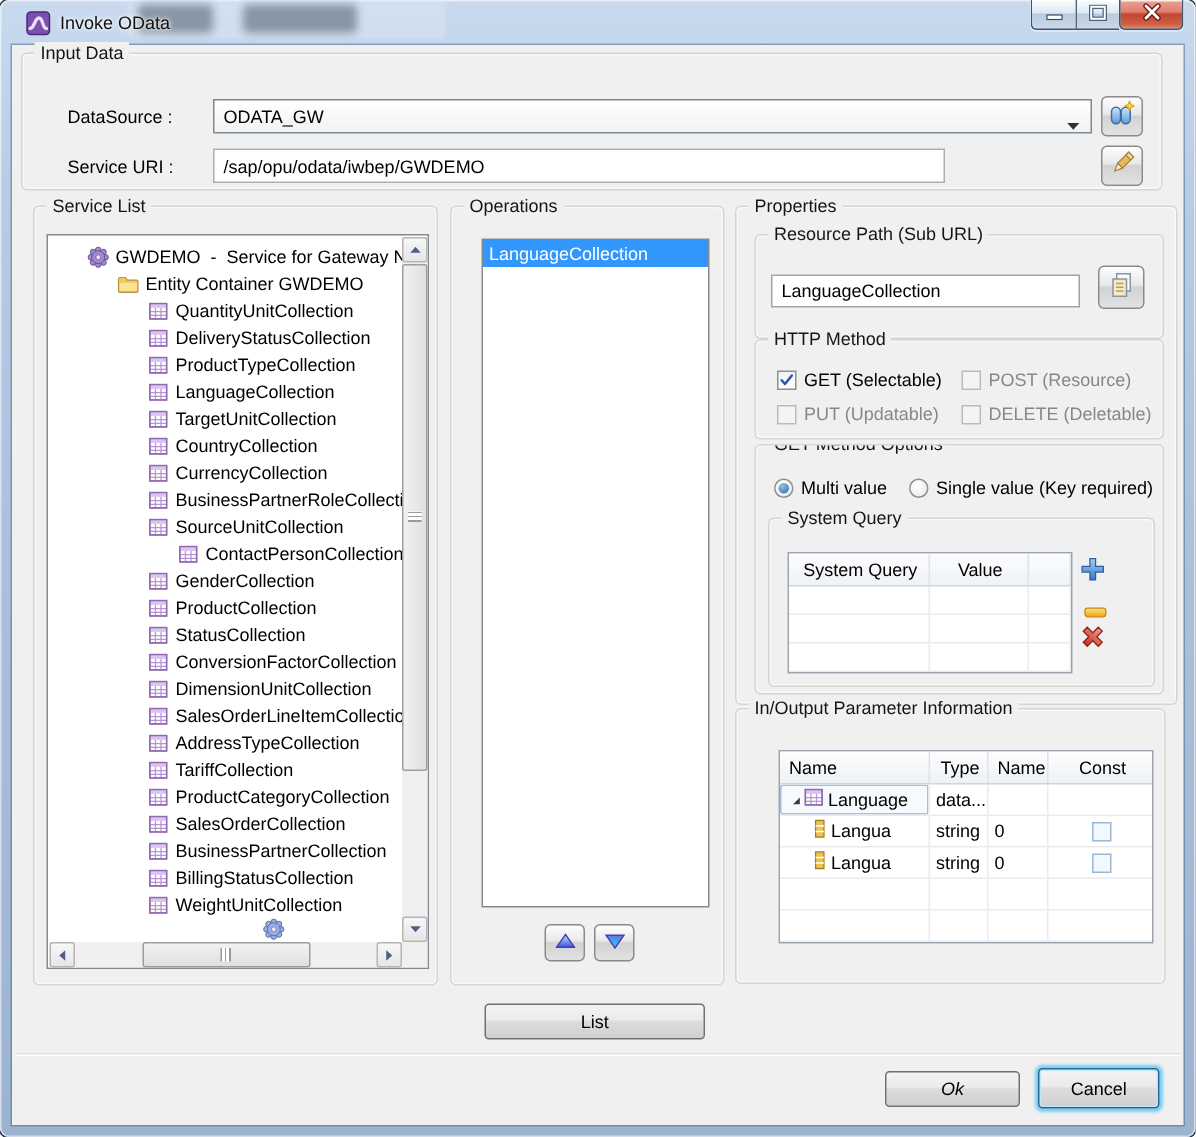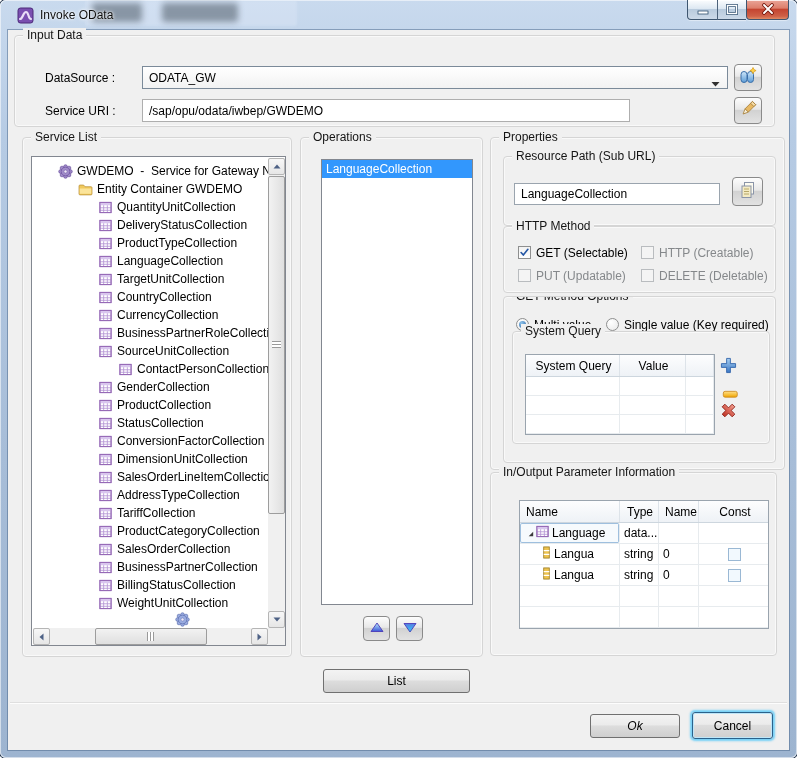--- a/index.html
+++ b/index.html
@@ -62,21 +62,21 @@
   .sb-thumb.h { background:linear-gradient(180deg,#f2f2f2,#dfdfdf); }
   .grip { position:absolute; left:3px; right:3px; top:50%; height:7px; margin-top:-4px;
     background:repeating-linear-gradient(180deg,#9a9a9a 0 1px,#fff 1px 3px); }
   .griph { position:absolute; top:3px; bottom:3px; left:50%; width:7px; margin-left:-4px;
     background:repeating-linear-gradient(90deg,#9a9a9a 0 1px,#fff 1px 3px); }
   
   .listbox { position:absolute; background:#fff; border:1px solid #828790; overflow:hidden; }
   .op-item { height:18px; line-height:18px; padding-left:4px; white-space:nowrap; }
   .op-item.selected { background:#3297fd; color:#fff; }
   
-  .cbrow { position:absolute; display:flex; align-items:flex-start; gap:5px; white-space:nowrap; }
+  .cbrow { position:absolute; display:flex; align-items:flex-end; gap:5px; white-space:nowrap; }
   .cb { width:13px; height:13px; border:1px solid #8e8f8f; background:linear-gradient(180deg,#f2f2f2,#fdfdfd);
     display:flex; align-items:center; justify-content:center; flex:none; }
   .cb.disabled { border-color:#b9bcbf; background:#f4f4f4; }
   .cblabel { font-size:12px; }
   .cblabel.disabled { color:#85888b; }
   .radio { width:13px; height:13px; border:1px solid #8e8f8f; border-radius:50%;
     background:radial-gradient(circle at 35% 30%, #fff, #e8e8e8); display:flex; align-items:center; justify-content:center; flex:none; }
   .radio .dot { width:7px; height:7px; border-radius:50%;
     background:radial-gradient(circle at 35% 30%, #8fc3ea, #2a66a8); }
   
@@ -455,21 +455,21 @@
             <div class="cbrow" style="left: 14px; top: 19px;">
               <span class="cb">
                 <svg viewBox="0 0 13 13" width="11" height="11">
                   <path d="M2.5 6.5l2.6 3L10.5 2.8" fill="none" stroke="#2456a4" stroke-width="1.9" stroke-linecap="round" stroke-linejoin="round"></path>
                 </svg>
               </span>
               <span class="cblabel">GET (Selectable)</span>
             </div>
             <div class="cbrow" style="left: 137px; top: 19px;">
               <span class="cb disabled"></span>
-              <span class="cblabel disabled">HTTP (Creatable)</span>
+              <span class="cblabel disabled">POST (Resource)</span>
             </div>
             <div class="cbrow" style="left: 14px; top: 42px;">
               <span class="cb disabled"></span>
               <span class="cblabel disabled">PUT (Updatable)</span>
             </div>
             <div class="cbrow" style="left: 137px; top: 42px;">
               <span class="cb disabled"></span>
               <span class="cblabel disabled">DELETE (Deletable)</span>
             </div>
           </div>
@@ -482,21 +482,21 @@
               <span class="radio">
                 <span class="dot"></span>
               </span>
               <span class="cblabel">Multi value</span>
             </div>
             <div class="cbrow" style="left: 102px; top: 21px;">
               <span class="radio"></span>
               <span class="cblabel">Single value (Key required)</span>
             </div>
           </div>
-        <div class="group" style="left:8px;top:34px;width:258px;height:113px;">
+        <div class="group" style="left:8px;top:48px;width:258px;height:113px;">
           <span class="glabel">System Query</span>
           <div class="gtable" style="left:12px;top:22px;width:190px;height:81px;" id="sq-table">
               <div class="gt-header">
                 <div class="gt-hcell" style="width: 94px;">System Query</div>
                 <div class="gt-hcell" style="width: 66px;">Value</div>
                 <div class="gt-hcell" style="width: 28px;"></div>
               </div>
               <div class="gt-row" style="height: 19px;">
                 <div class="gt-cell" style="width: 94px;"></div>
                 <div class="gt-cell" style="width: 66px;"></div>

